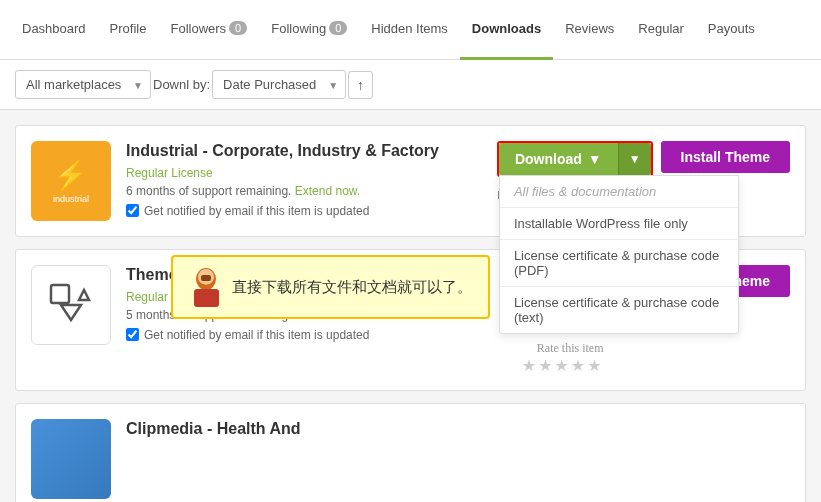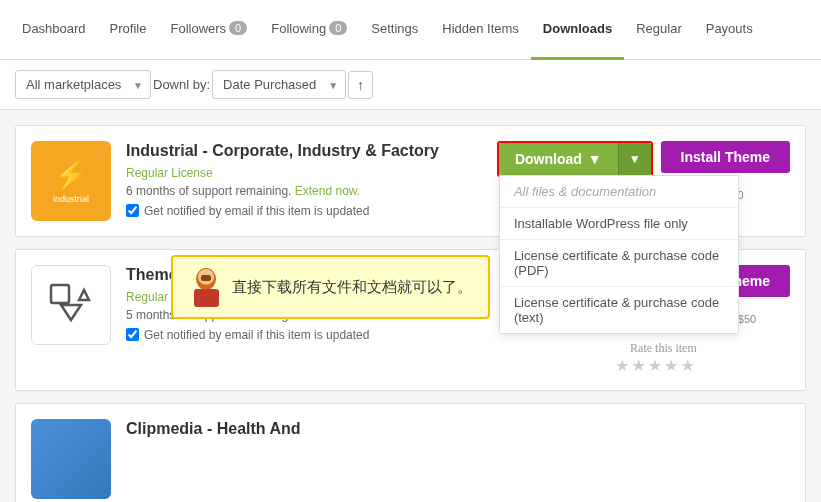--- a/index.html
+++ b/index.html
@@ -23,21 +23,21 @@
     .main { padding: 15px; }
     .item-card { background: #fff; border: 1px solid #ddd; border-radius: 3px; margin-bottom: 12px; padding: 15px; display: flex; align-items: flex-start; gap: 15px; position: relative; }
     .item-info { flex: 1; }
     .item-title { font-size: 16px; font-weight: bold; color: #333; margin-bottom: 4px; line-height: 1.3; }
     .item-license { color: #82b440; font-size: 12px; margin-bottom: 4px; cursor: pointer; }
     .item-support { font-size: 12px; color: #666; margin-bottom: 6px; }
     .item-support a { color: #82b440; text-decoration: none; }
     .item-checkbox { display: flex; align-items: center; gap: 5px; font-size: 12px; color: #666; }
     .item-checkbox input { margin: 0; }
 
-    .item-actions { display: flex; flex-direction: column; align-items: center; gap: 12px; min-width: 230px; }
+    .item-actions { display: flex; flex-direction: column; align-items: flex-start; gap: 12px; min-width: 230px; }
 
     
     .download-btn-group { position: relative; display: inline-flex; border: 2px solid #5a9e1f; border-radius: 3px; }
     .download-btn-group.highlighted { border: 2px solid red; }
     .download-main-btn { background: #82b440; color: #fff; border: none; padding: 8px 16px; font-size: 14px; font-weight: bold; cursor: pointer; display: flex; align-items: center; gap: 6px; border-radius: 2px 0 0 2px; }
     .download-arrow-btn { background: #6e9e30; color: #fff; border: none; border-left: 1px solid #5a8a25; padding: 8px 10px; cursor: pointer; font-size: 12px; border-radius: 0 2px 2px 0; }
 
     
     .download-dropdown { position: absolute; top: 100%; left: 0; background: #fff; border: 1px solid #ddd; border-radius: 0 0 3px 3px; z-index: 100; min-width: 240px; box-shadow: 0 3px 8px rgba(0,0,0,0.1); }
     .download-dropdown .dd-item { padding: 8px 14px; font-size: 13px; color: #555; cursor: pointer; border-bottom: 1px solid #eee; }
@@ -75,23 +75,23 @@
   <a>Dashboard</a>
   <a>Profile</a>
   <a>
     <span>Followers</span>
     <span class="badge">0</span>
   </a>
   <a>
     <span>Following</span>
     <span class="badge">0</span>
   </a>
-  <a>Settings</a>
   <a>Hidden Items</a>
   <a class="active">Downloads</a>
+  <a>Reviews</a>
   <a>Regular</a>
   <a>Payouts</a>
 
 </div>
 
 <div class="toolbar">
   <div class="select-wrapper">
     <select>
       <option>All marketplaces</option>
     </select>

